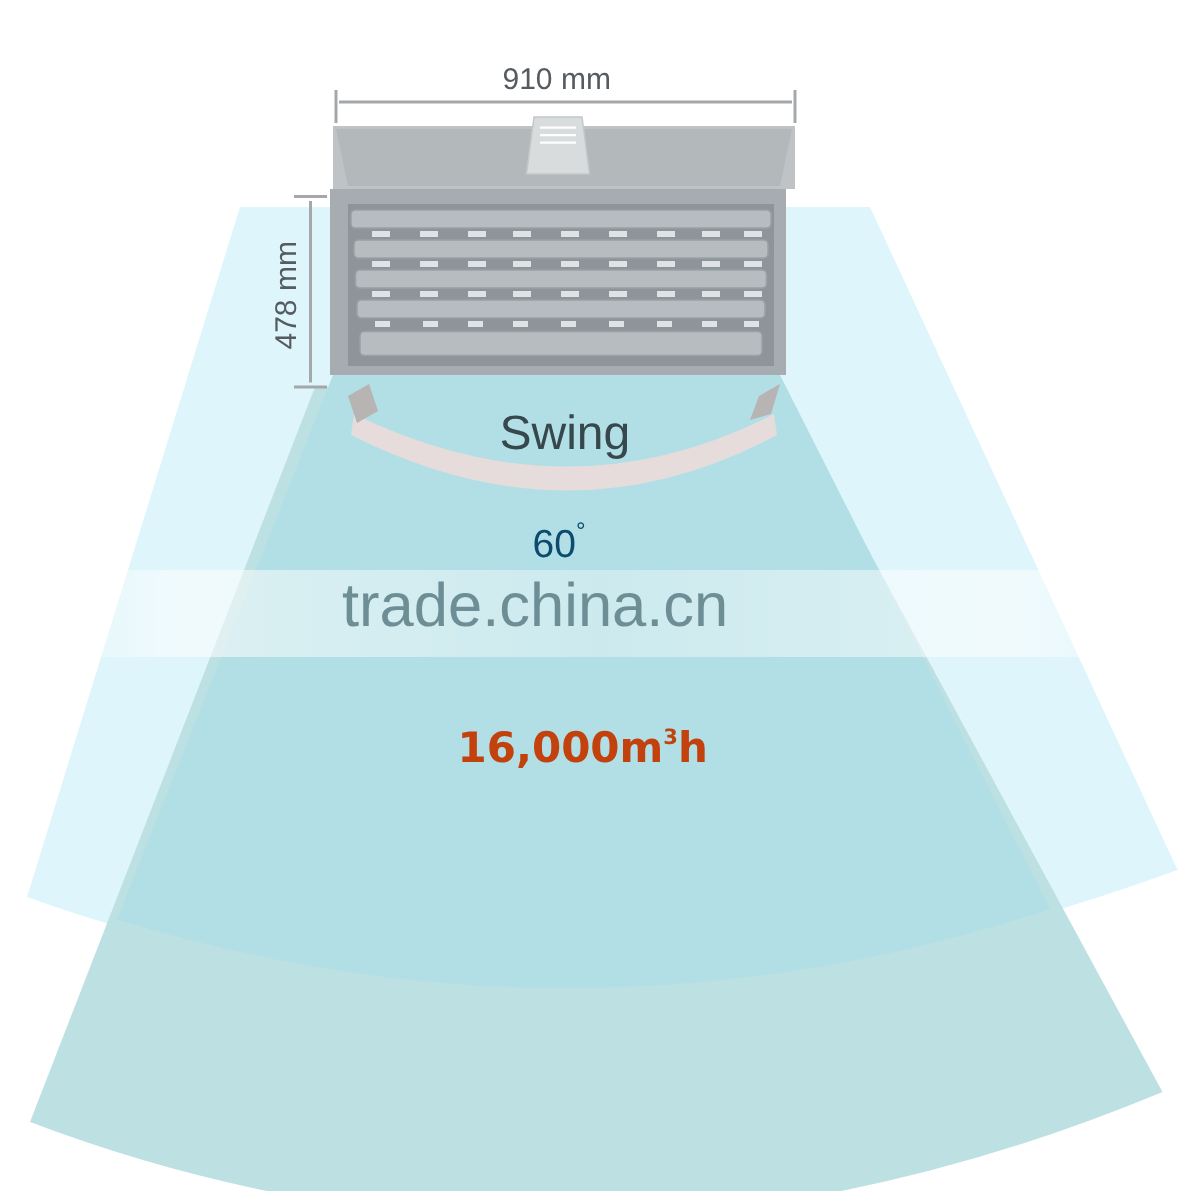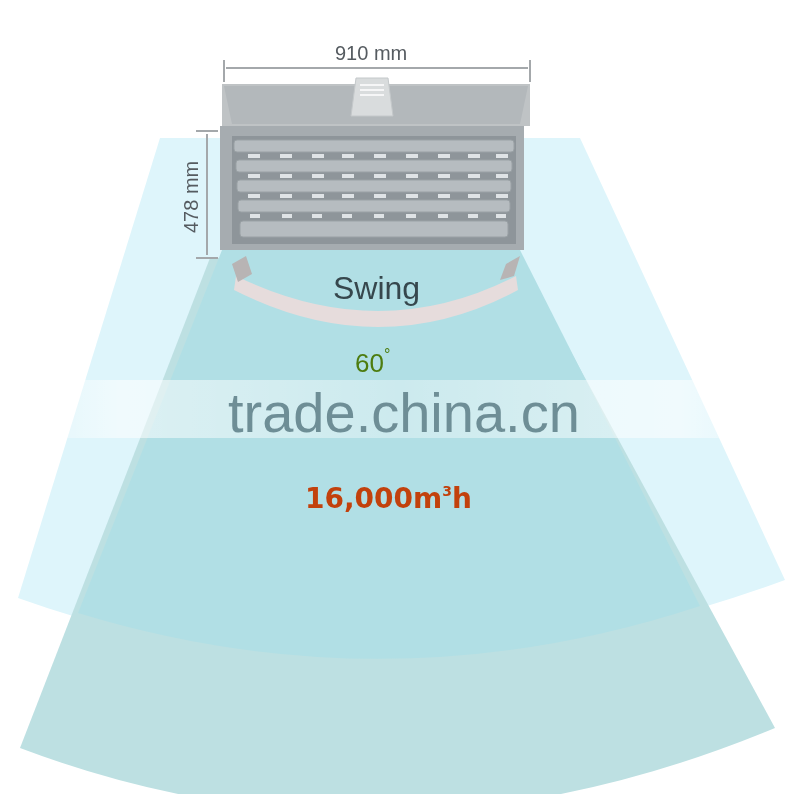--- a/index.html
+++ b/index.html
@@ -4,25 +4,25 @@
 <style>
   html, body { margin: 0; padding: 0; background: #ffffff; }
   body { width: 800px; height: 794px; position: relative; overflow: hidden;
          font-family: "Liberation Sans", sans-serif; }
   #stage { position: absolute; left: 0; top: 0; width: 800px; height: 794px; margin-top: 28px; }
   .lbl { position: absolute; white-space: nowrap; }
   .dim-w { left: 335px; top: 14px; font-size: 20px; color: #555b60; }
   .dim-h { left: 170px; top: 150px; font-size: 20px; color: #555b60;
            transform: rotate(-90deg); transform-origin: 0 0; top: 205px; left: 180px; }
   .swing { left: 333px; top: 242px; font-size: 32px; color: #36474d; text-align: center; }
-  .angle { left: 355px; top: 318px; font-size: 26px; color: #4d7c0f; }
+  .angle { left: 355px; top: 318px; font-size: 26px; color: #0c4a6e; }
   .angle sup { font-size: 16px; vertical-align: 12px; }
   .wm-band { position: absolute; left: 0; top: 352px; width: 800px; height: 58px;
              background: linear-gradient(90deg, rgba(255,255,255,0) 0%, rgba(255,255,255,0.55) 15%, rgba(255,255,255,0.35) 50%, rgba(255,255,255,0.55) 85%, rgba(255,255,255,0) 100%); }
-  .watermark { left: 228px; top: 352px; font-size: 56px; color: #6e8e96; letter-spacing: 0px; }
+  .watermark { left: 228px; top: 352px; font-size: 41px; color: #6e8e96; letter-spacing: 0px; }
   .flow { left: 305px; top: 454px; font-size: 28px; color: #c2410c; font-weight: bold;
           font-family: "DejaVu Sans", sans-serif; }
   .flow sup { font-size: 14px; vertical-align: 12px; }
 </style>
 </head>
 <body>
 
 <div id="stage">
   <svg width="800" height="794" viewBox="0 0 800 794">
 

